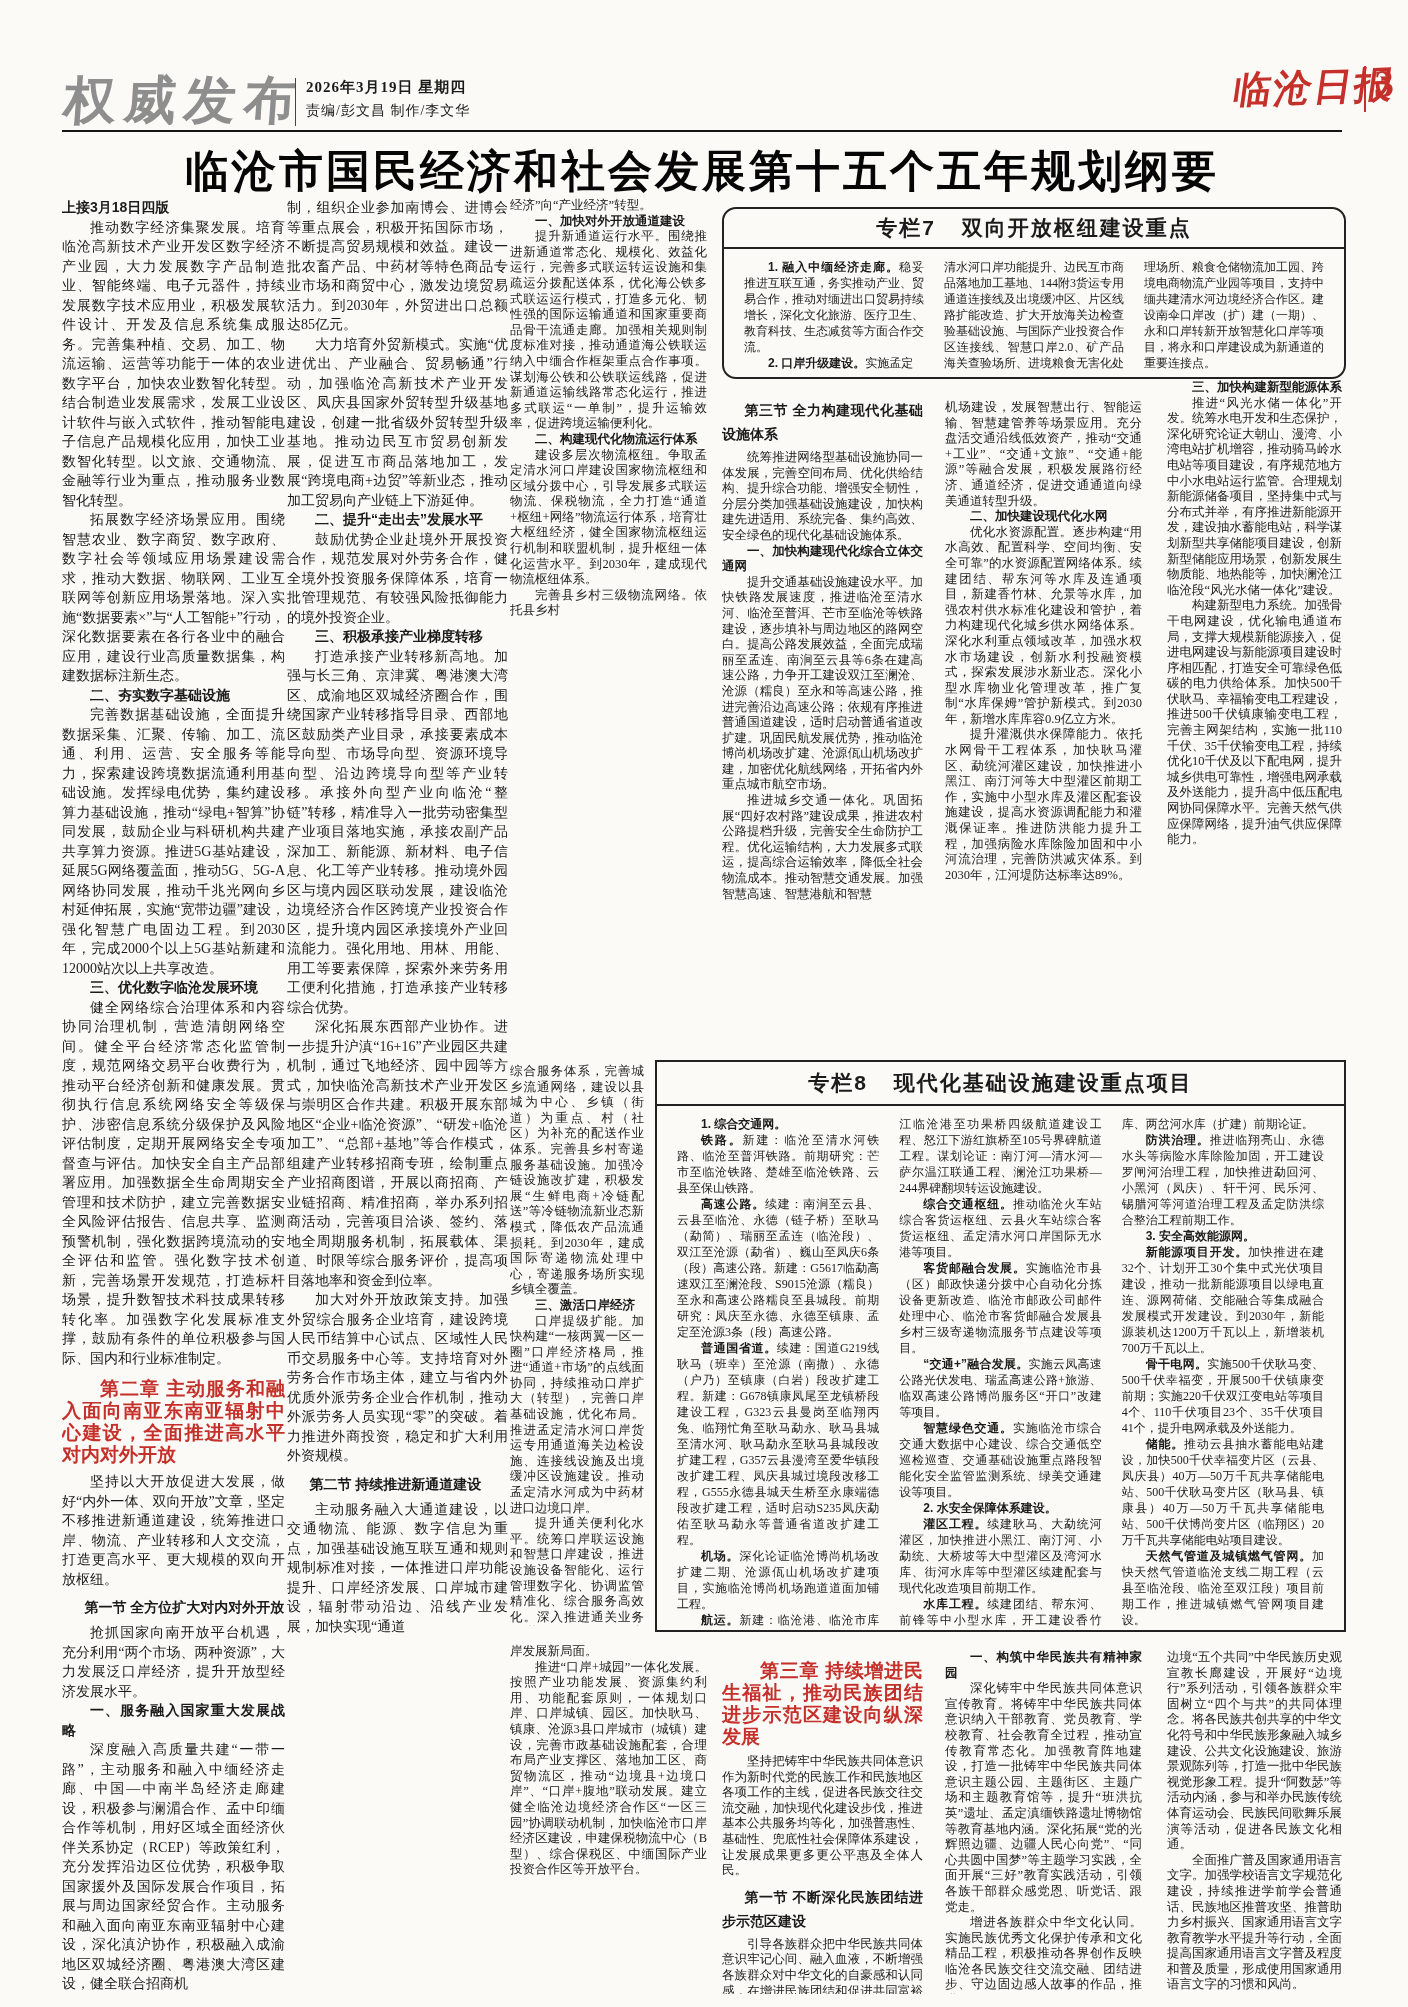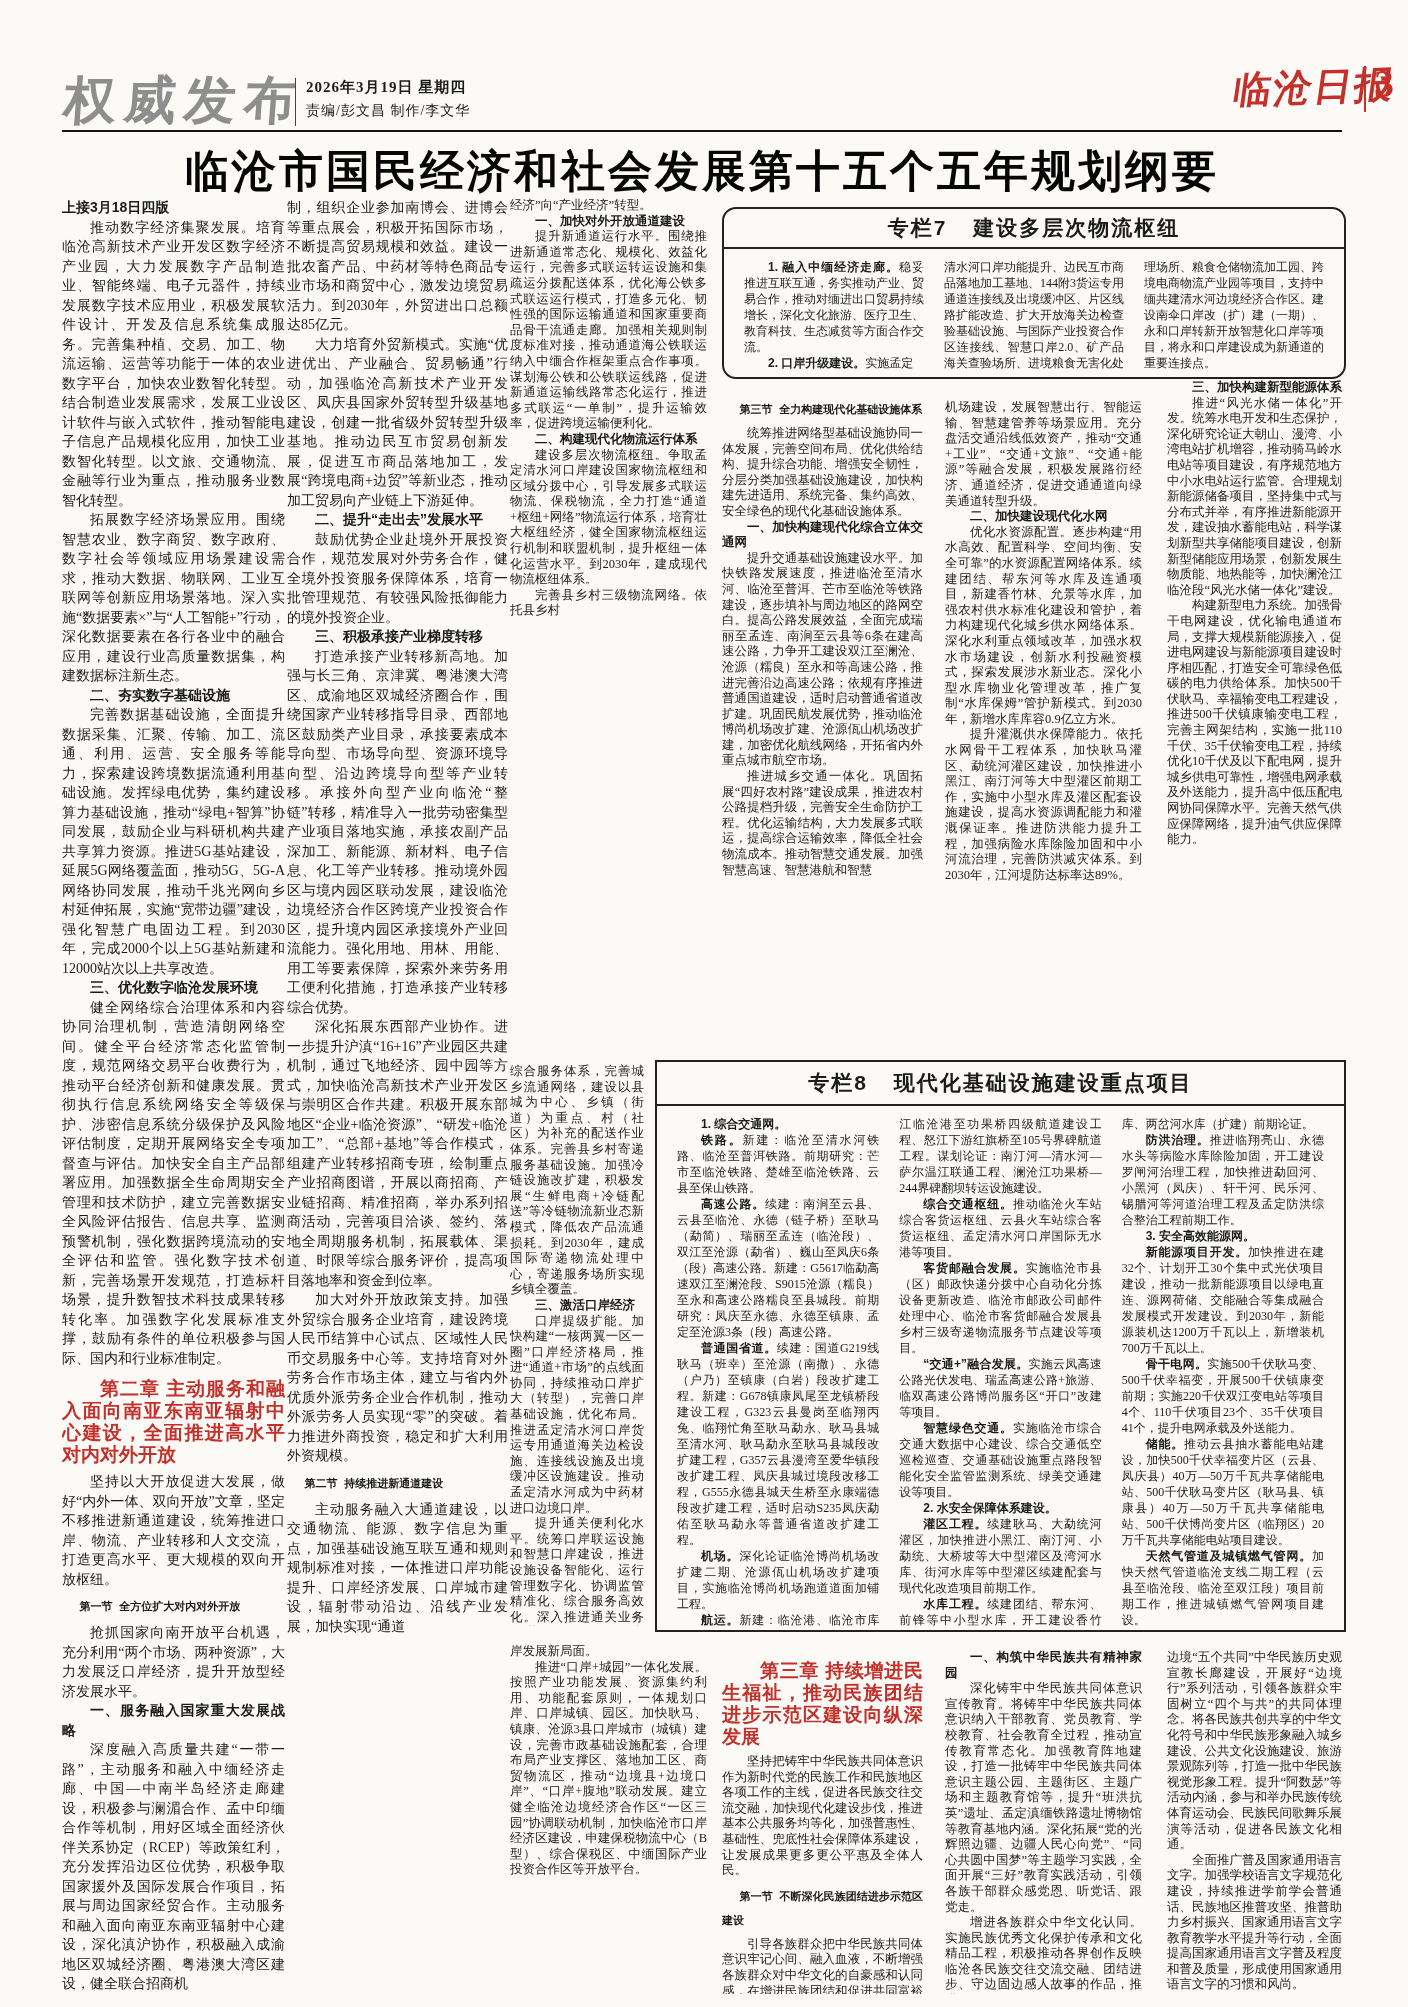--- a/index.html
+++ b/index.html
@@ -23,22 +23,22 @@
             font-size:44px;letter-spacing:3px;color:#060606;white-space:nowrap;}
   
   .col{position:absolute;overflow:hidden;text-align:justify;}
   .col p{margin:0;}
   .fz-a{font-size:14px;line-height:19.5px;}
   .fz-b{font-size:12.5px;line-height:15.6px;}
   .b-p{text-indent:2em;}
   .b-cont{text-indent:0;}
   .b-lead{font-weight:700;font-family:"Liberation Sans","DejaVu Sans",sans-serif;text-indent:0;}
   .b-sub{font-weight:700;font-family:"Liberation Sans","DejaVu Sans",sans-serif;text-indent:2em;}
-  .b-section{font-weight:700;font-family:Liberation Mono, monospace;
-             font-size:11px;line-height:24px;text-indent:1.6em;margin:6px 0 4px 0 !important;}
+  .b-section{font-weight:700;font-family:Liberation Sans, sans-serif;
+             font-size:14px;line-height:24px;text-indent:1.6em;margin:6px 0 4px 0 !important;}
   .b-chapter{font-weight:900;font-family:"Liberation Sans","DejaVu Sans",sans-serif;
              font-size:19px;line-height:22px;color:var(--red);text-indent:2em;margin:10px 0 6px 0 !important;}
   .b-h{font-weight:700;font-family:"Liberation Sans","DejaVu Sans",sans-serif;text-indent:2em;}
   .b-item{text-indent:2em;}
   .b-item b{font-family:"Liberation Sans","DejaVu Sans",sans-serif;}
   
   .featurebox{position:absolute;border:2px solid #222;background:#fbfaf7;}
   .fb-title{height:38px;border-bottom:2px solid #222;display:flex;align-items:center;justify-content:center;
             font-family:"Liberation Sans","DejaVu Sans",sans-serif;font-weight:900;font-size:21px;letter-spacing:2px;}
   .fb-label{margin-right:26px;}
@@ -75,21 +75,21 @@
   <div class="paperlogo">临沧日报</div>
   <div class="pn-line"></div>
   <div class="pagenum">3</div>
   <div class="mast-rule"></div>
 
   <div class="headline">临沧市国民经济和社会发展第十五个五年规划纲要</div>
 
   <div class="featurebox" id="box7">
     <div class="fb-title">
       <span class="fb-label">专栏7</span>
-      <span>建设多层次物流枢纽</span>
+      <span>双向开放枢纽建设重点</span>
     </div>
     <div class="fb-body">
       <div class="fb-col">
           <p class="b-item"><b>1. 融入中缅经济走廊。</b>稳妥推进互联互通，务实推动产业、贸易合作，推动对缅进出口贸易持续增长，深化文化旅游、医疗卫生、教育科技、生态减贫等方面合作交流。</p>
           <p class="b-item"><b>2. 口岸升级建设。</b>实施孟定</p>
         </div>
       <div class="fb-col">
           <p class="b-cont">清水河口岸功能提升、边民互市商品落地加工基地、144附3货运专用通道连接线及出境缓冲区、片区线路扩能改造、扩大开放海关边检查验基础设施、与国际产业投资合作区连接线、智慧口岸2.0、矿产品海关查验场所、进境粮食无害化处</p>
         </div>
       <div class="fb-col">

